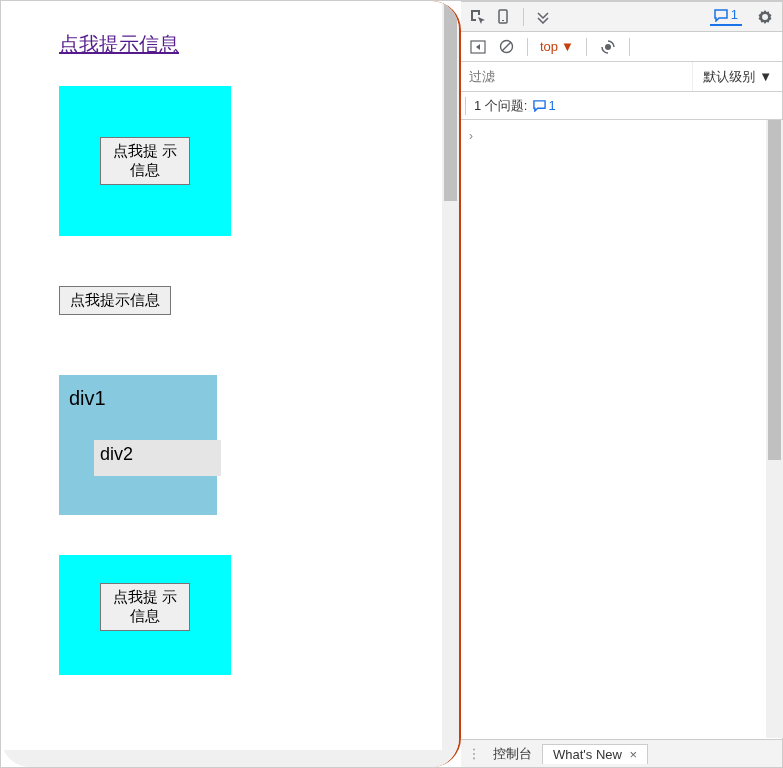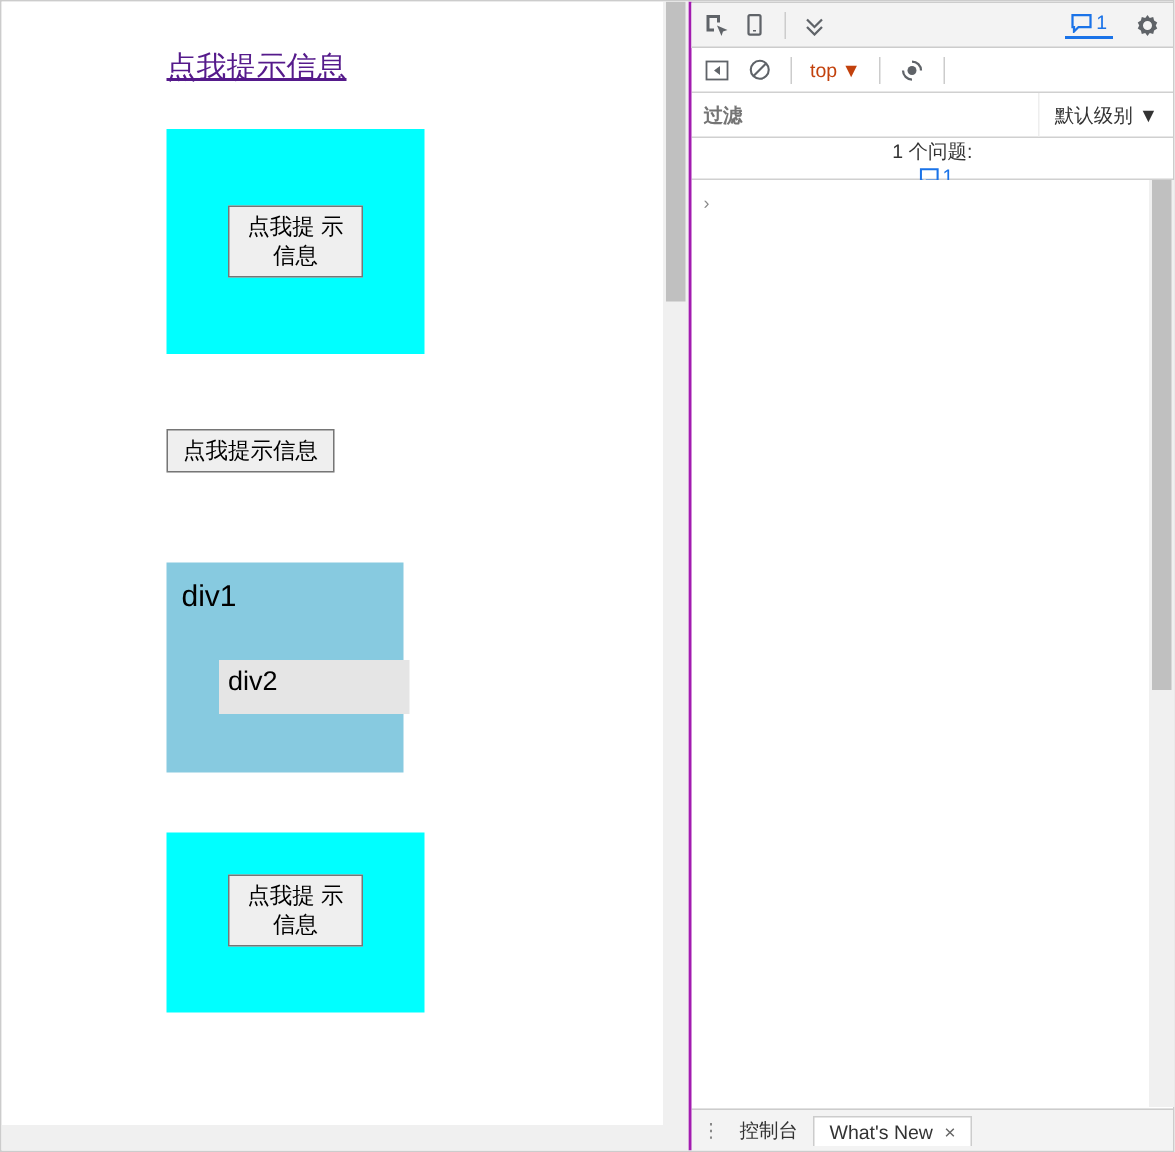--- a/index.html
+++ b/index.html
@@ -11,22 +11,23 @@
       overflow: hidden;
       display: flex;
       border: 1px solid #ccc;
     }
     .left-pane {
       width: 460px;
       height: 100%;
       background: #fff;
       position: relative;
       overflow: auto;
-      padding: 30px 0 0 110px;
-      border-right: 2px solid #a21caf;
+      padding: 30px 0 0 58px;
+      border-right: 2px solid #c2410c;
+      border-radius: 29px;
     }
     .left-pane::-webkit-scrollbar { width: 17px; height: 17px; }
     .left-pane::-webkit-scrollbar-track { background: #f0f0f0; }
     .left-pane::-webkit-scrollbar-thumb { background: #c0c0c0; border: 2px solid #f0f0f0; }
     .link {
       color: #551A8B;
       text-decoration: underline;
       font-size: 20px;
       display: inline-block;
       margin-bottom: 28px;
@@ -143,21 +144,20 @@
       align-items: center;
     }
     .filter-input {
       flex: 1;
       border: none;
       padding: 4px 8px;
       font-size: 13px;
       background: #fff;
       font-family: inherit;
       color: #15803d;
-      font-weight: bold;
     }
     .level-select {
       font-size: 13px;
       color: #333;
       padding: 0 10px;
       display: flex;
       align-items: center;
       gap: 4px;
       cursor: pointer;
       border-left: 1px solid #eee;
@@ -165,21 +165,20 @@
     }
     .dt-row4 {
       height: 28px;
       background: #fff;
       border-bottom: 1px solid #d0d0d0;
       display: flex;
       align-items: center;
       padding: 0 4px;
       font-size: 13px;
       color: #333;
-      flex-direction: column;
     }
     .dt-row4 .blue-badge {
       display: inline-flex;
       align-items: center;
       gap: 2px;
       color: #1a73e8;
       margin-left: 6px;
     }
     .console-body {
       flex: 1;

